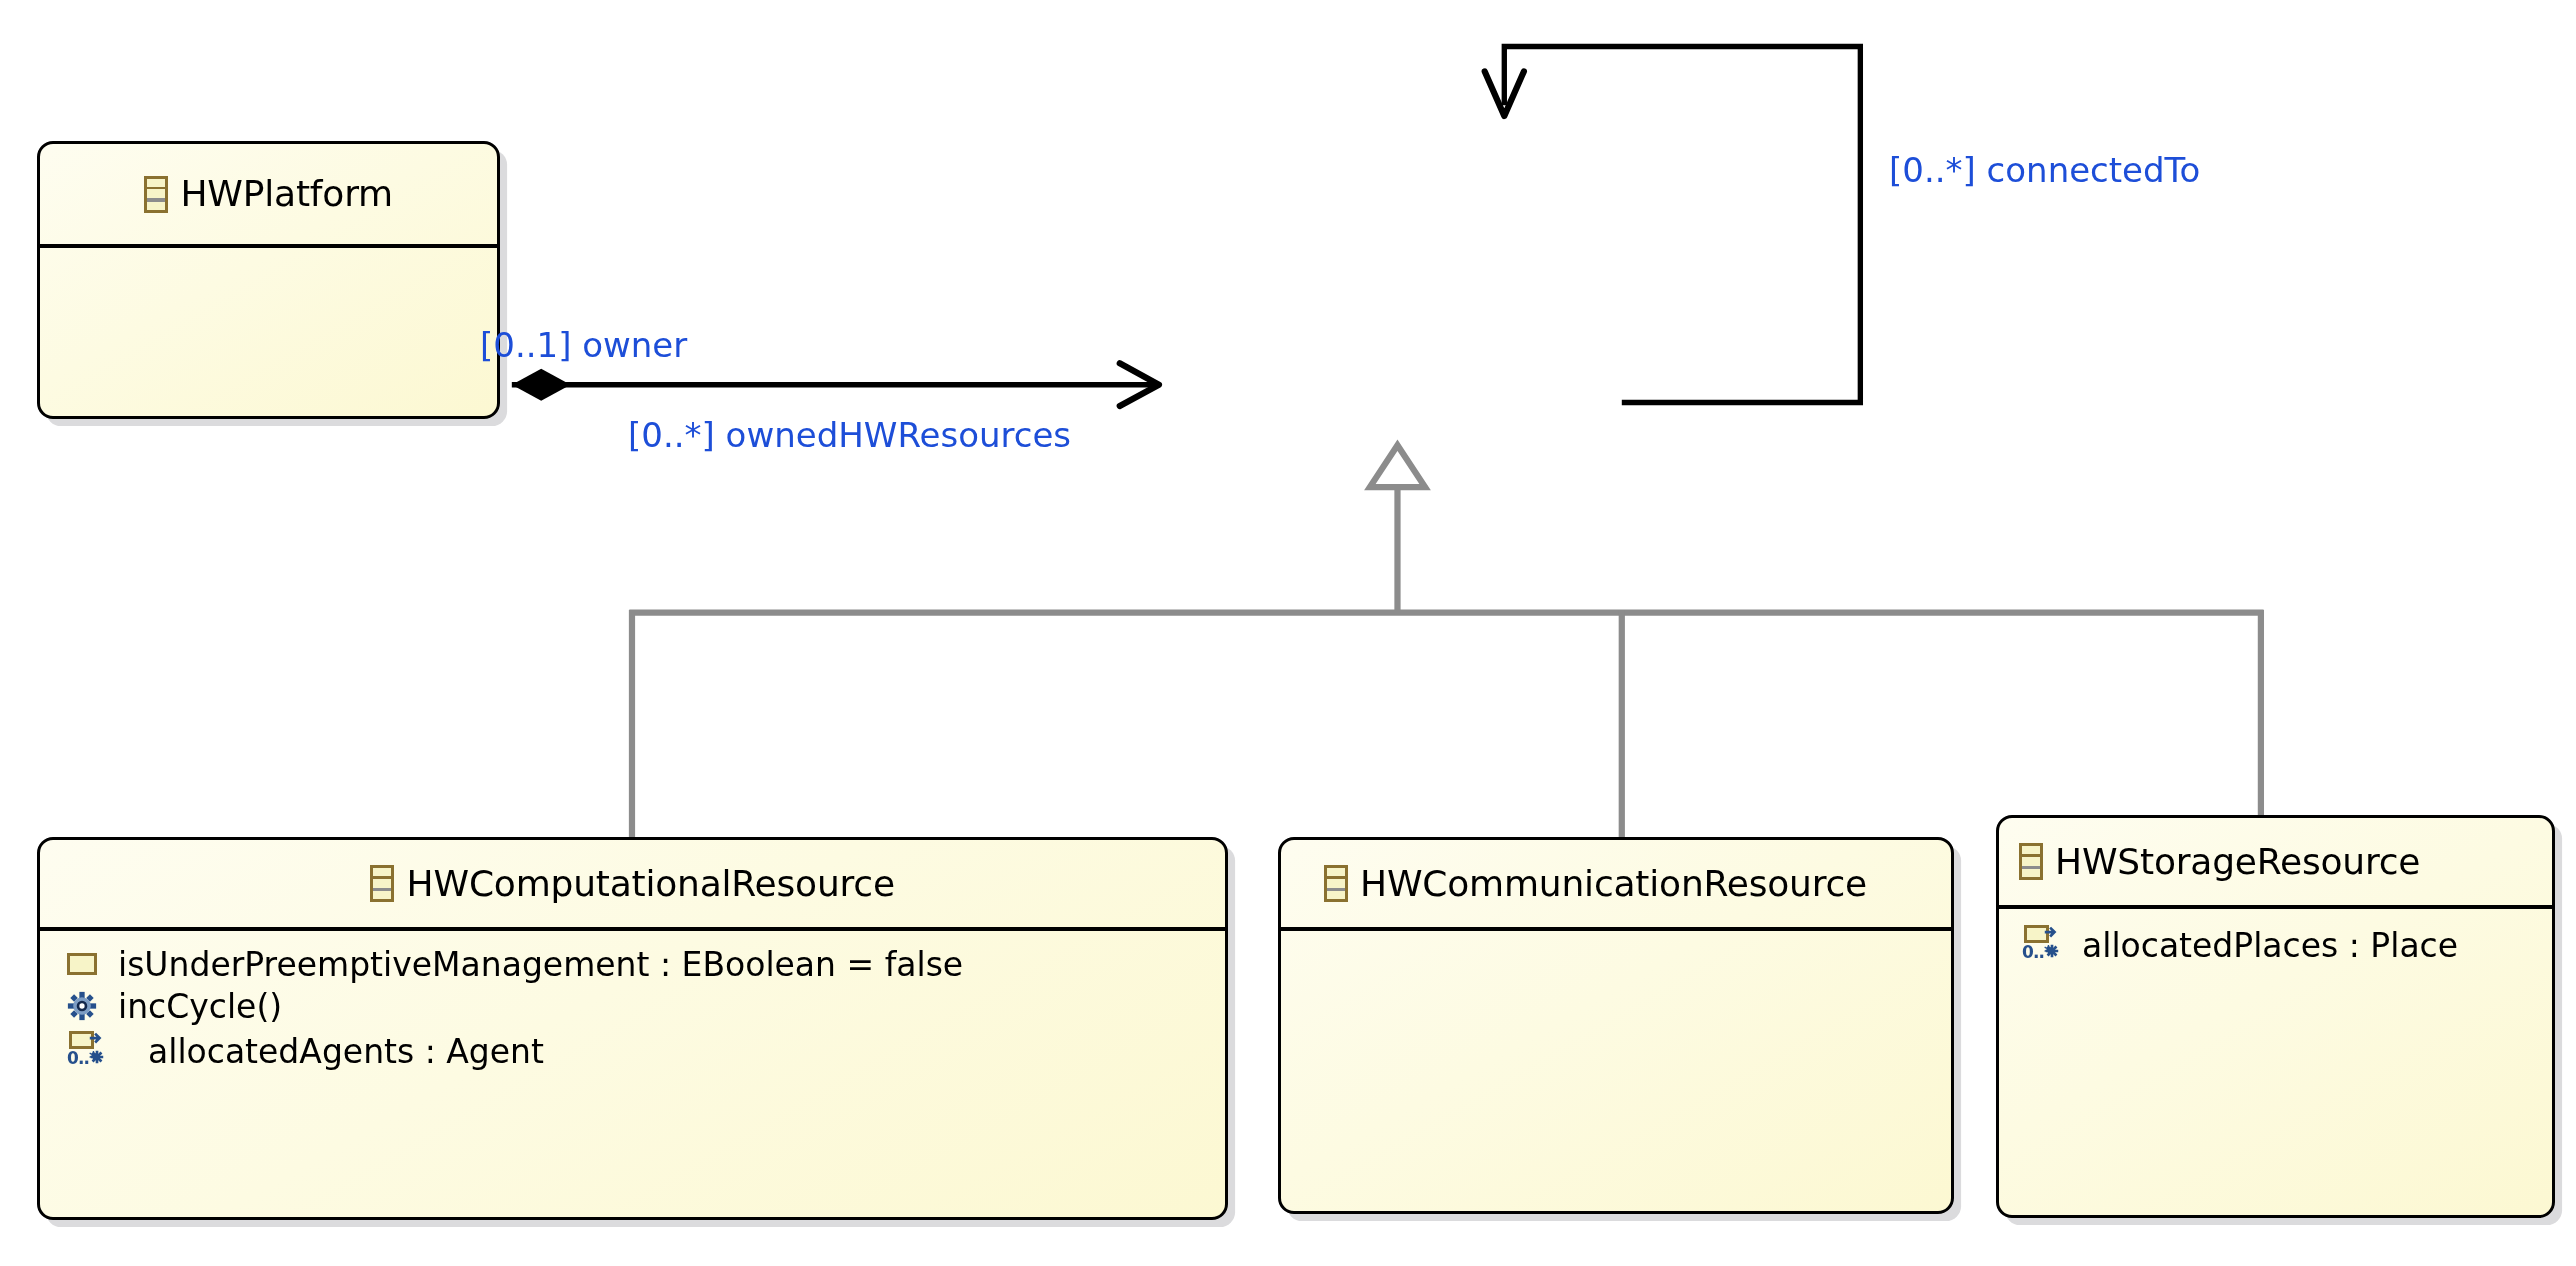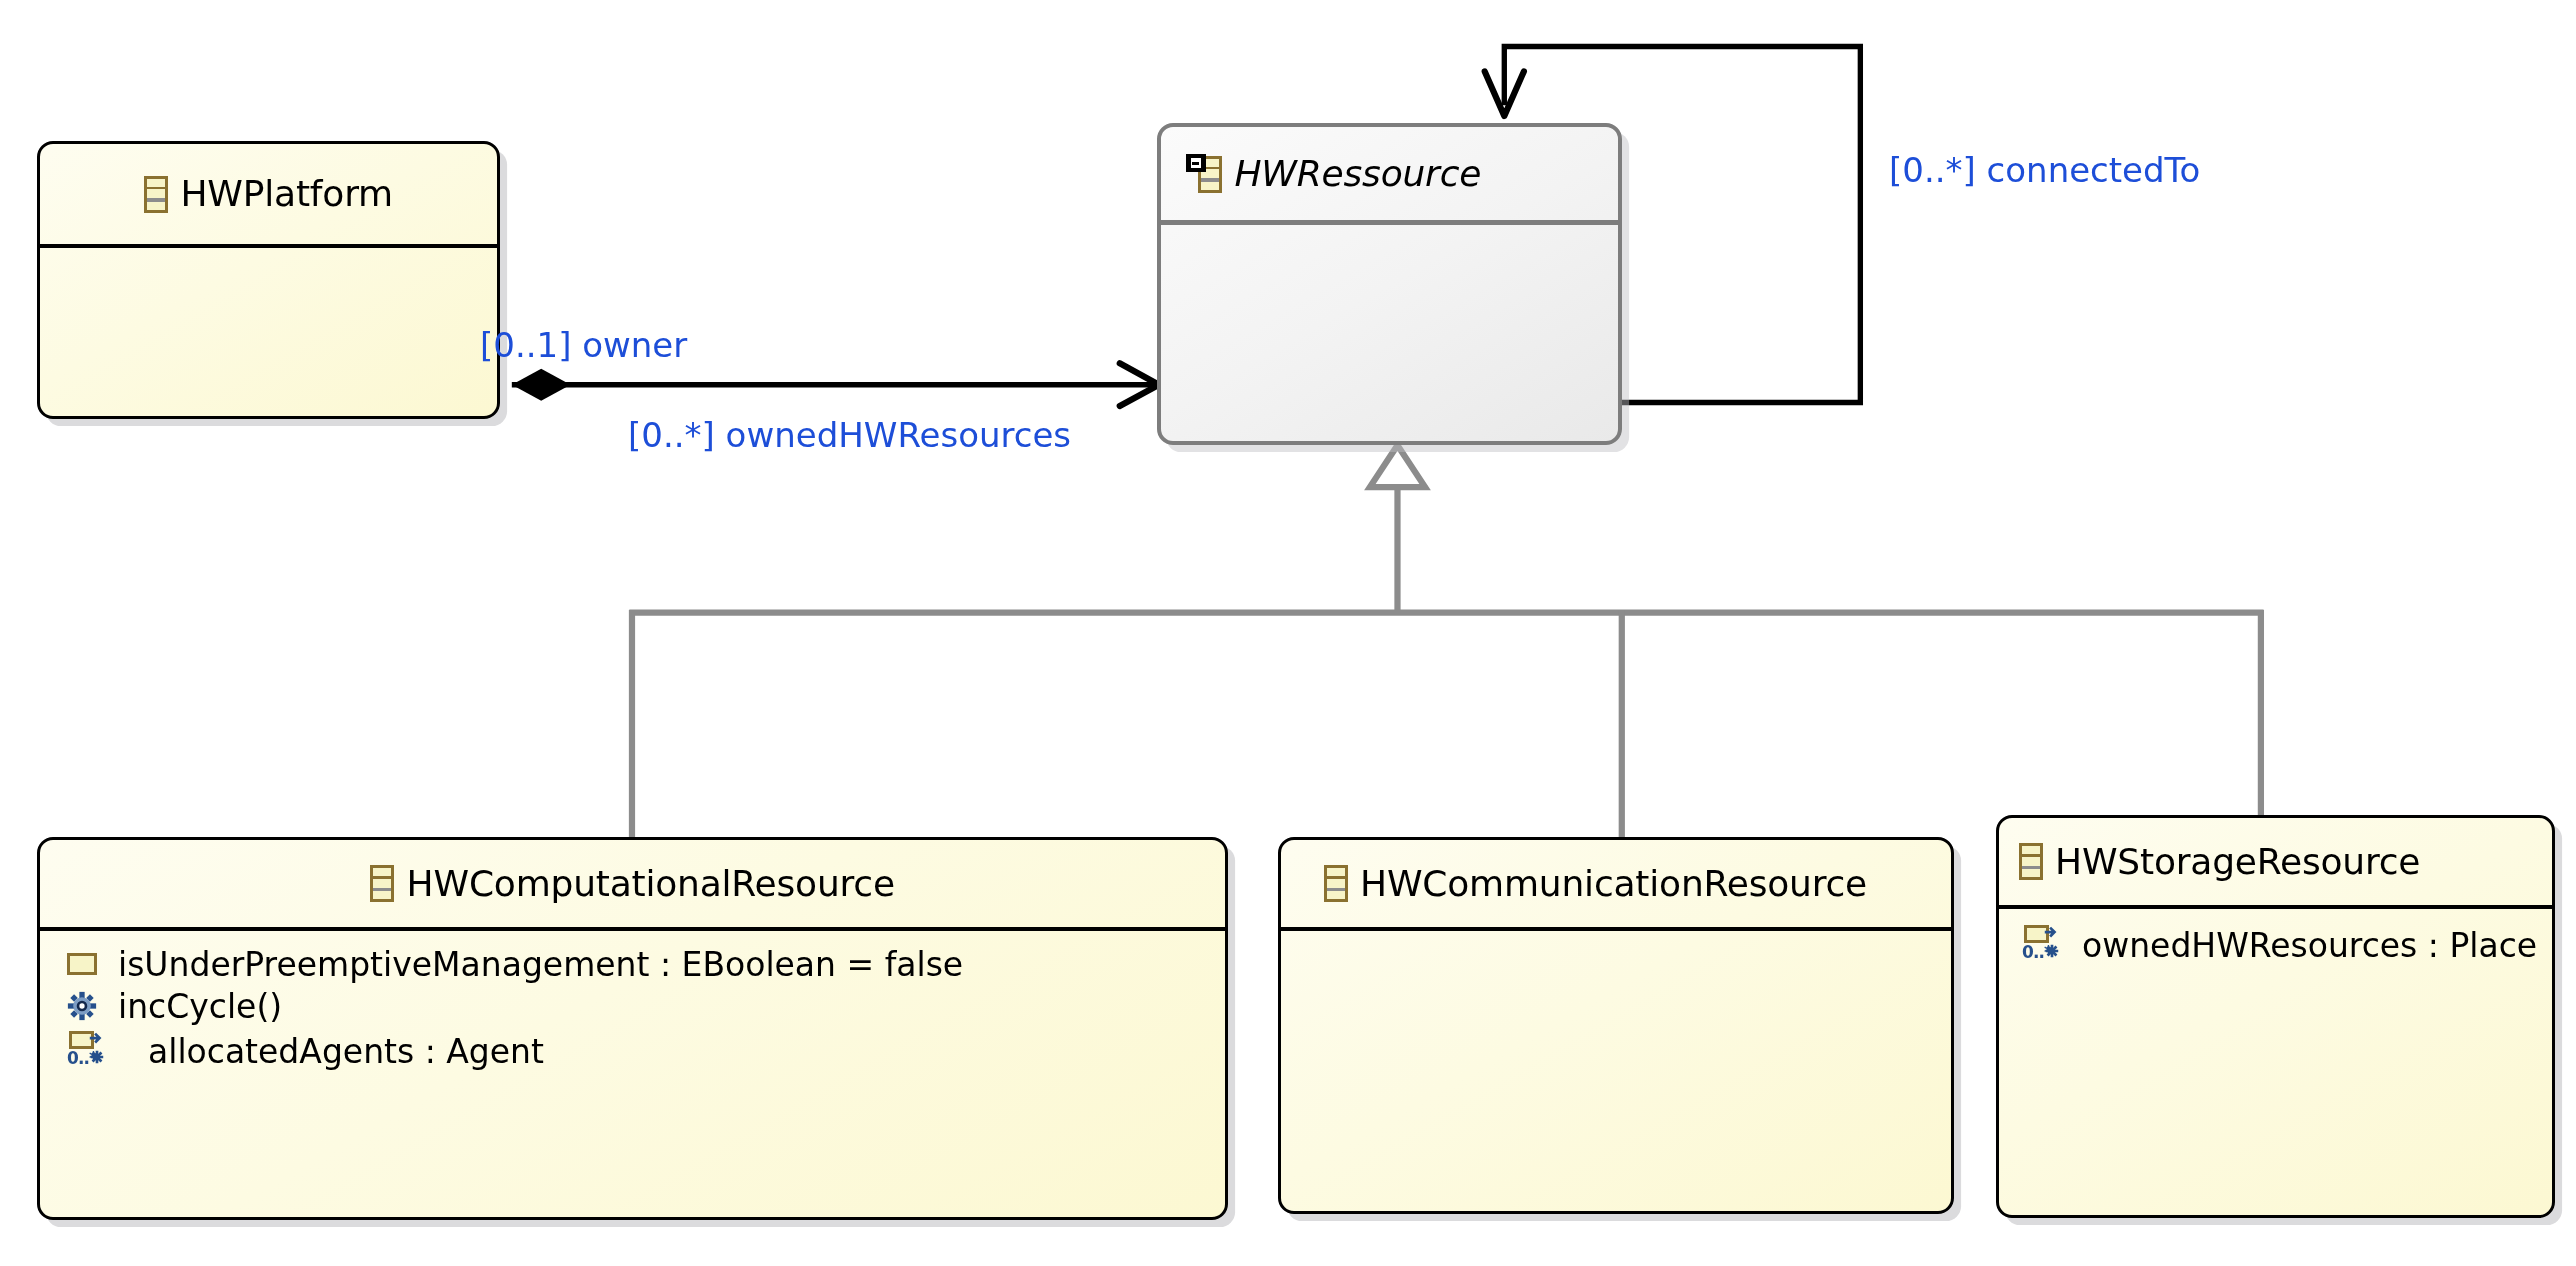--- a/index.html
+++ b/index.html
@@ -166,33 +166,20 @@
 
   <div class="uml-class cls-normal" style="left:37px;top:141px;width:463px;height:278px;">
     <div class="cls-title-row" style="height:100px;">
       <span class="ico-eclass"></span>
       <span class="cls-title-text">HWPlatform</span>
     </div>
     <div class="cls-divider"></div>
     <div class="cls-body" style="height:171px;"></div>
   </div>
 
-  <div class="uml-class cls-selected" style="left:1157px;top:123px;width:465px;height:322px;">
-    <div class="cls-title-row left" style="height:93px;padding-left:25px;">
-      <span class="ico-eclass-abstract">
-        <span class="card"></span>
-        <span class="badge">
-            <i></i>
-          </span>
-      </span>
-      <span class="cls-title-text abstract">HWRessource</span>
-    </div>
-    <div class="cls-divider gray"></div>
-    <div class="cls-body" style="height:215px;"></div>
-  </div>
 
   <div class="uml-class cls-normal" style="left:37px;top:837px;width:1191px;height:383px;">
     <div class="cls-title-row" style="height:87px;">
       <span class="ico-eclass"></span>
       <span class="cls-title-text">HWComputationalResource</span>
     </div>
     <div class="cls-divider"></div>
     <div class="cls-body" style="height:288px;">
 
       <div class="member-row">
@@ -277,19 +264,19 @@
             <svg viewBox="0 0 18 18" width="16" height="16" xmlns="http://www.w3.org/2000/svg">
               <g stroke="#26508c" stroke-width="3">
                 <line x1="9" y1="2" x2="9" y2="16"></line>
                 <line x1="2" y1="9" x2="16" y2="9"></line>
                 <line x1="4" y1="4" x2="14" y2="14"></line>
                 <line x1="14" y1="4" x2="4" y2="14"></line>
               </g>
             </svg>
           </span>
         </span>
-        <span class="member-label">ownedHWResources : Place</span>
+        <span class="member-label">allocatedPlaces : Place</span>
       </div>
     </div>
   </div>
 
 </div>
 
 
 </body></html>

